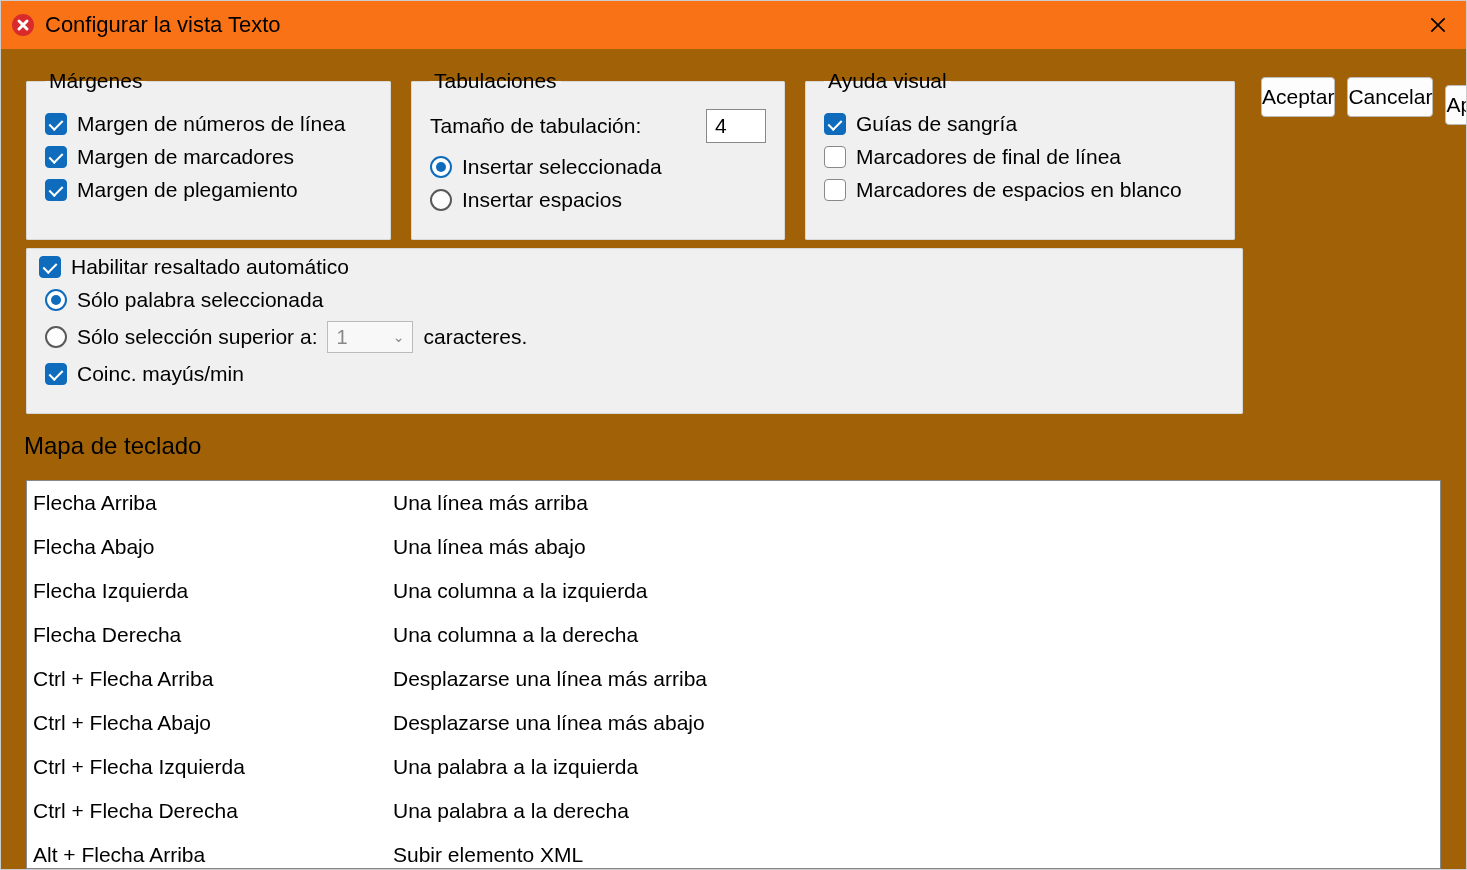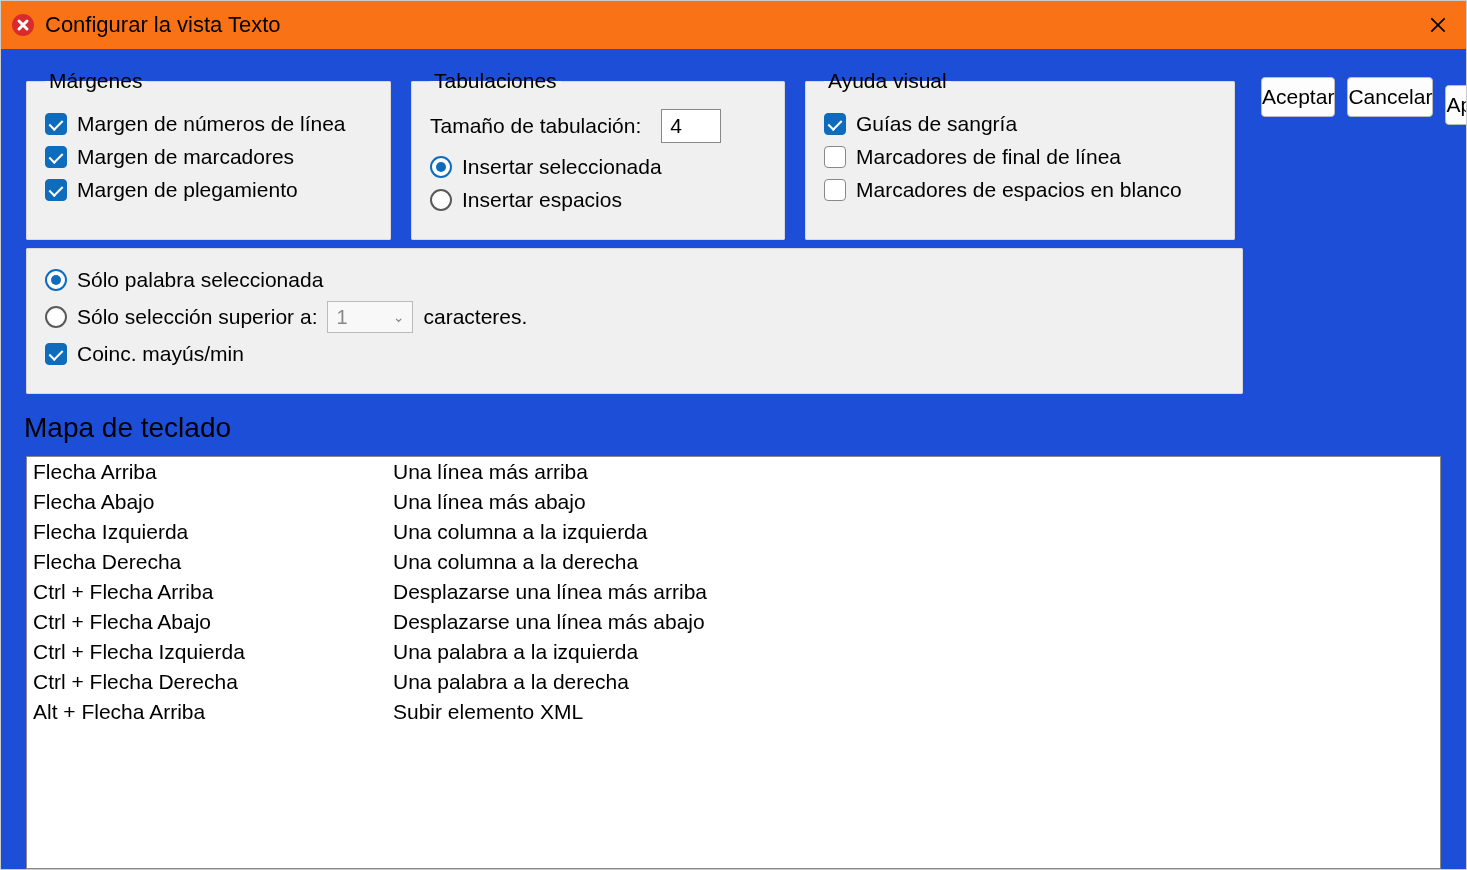--- a/index.html
+++ b/index.html
@@ -32,21 +32,21 @@
     flex: 1;
     font-size: 22px;
   }
   .titlebar-close {
     width: 36px; height: 36px;
     display:flex; align-items:center; justify-content:center;
     cursor: pointer;
   }
   .content {
     flex: 1;
-    background: #1d4ed8;
+    background: #a16207;
     padding: 20px 25px 0 25px;
     display: flex;
     flex-direction: column;
     overflow: hidden;
   }
   .top-row {
     display: flex;
     gap: 18px;
   }
   .fieldsets {
@@ -118,21 +118,21 @@
   .radio.selected {
     border-color: #0f6cbd;
   }
   .radio.selected::after {
     content: "";
     width: 10px; height: 10px;
     background: #0f6cbd;
     border-radius: 50%;
   }
   .tab-size-row {
-    display: flex; align-items: center; gap: 20px; margin: 6px 0 12px 0;
+    display: flex; align-items: center; gap: 20px; margin: 6px 0 12px 0; justify-content: space-between;
   }
   .tab-size-input {
     width: 60px;
     height: 34px;
     border: 1px solid #888;
     background: #fff;
     padding: 2px 8px;
     font-size: 21px;
     font-family: inherit;
   }
@@ -179,34 +179,34 @@
   .btn + .btn.spaced { margin-top: 8px; }
 
   .keymap-section {
     margin-top: 18px;
     flex: 1;
     display: flex;
     flex-direction: column;
     min-height: 0;
   }
   .keymap-label {
-    font-size: 28px;
-    margin-bottom: 12px;
+    font-size: 24px;
+    margin-bottom: 20px;
     margin-left: -2px;
   }
   .keymap-list {
     flex: 1;
     background: #fff;
     border: 1px solid #888;
     overflow-y: scroll;
     font-size: 21px;
   }
   .keymap-row {
     display: flex;
-    padding: 3px 6px;
+    padding: 10px 6px;
   }
   .keymap-key { width: 360px; }
   .keymap-desc { flex: 1; }
 
   
   .keymap-list::-webkit-scrollbar { width: 18px; }
   .keymap-list::-webkit-scrollbar-track { background: #f0f0f0; }
   .keymap-list::-webkit-scrollbar-thumb { background: #7a7a7a; }
 
 </style>
@@ -282,20 +282,24 @@
               <span class="checkbox"></span>
               <span>Marcadores de espacios en blanco</span>
             </div>
           </fieldset>
 
         </div>
 
         <fieldset class="fs-highlight">
 
           <div class="highlight-body">
+            <div class="checkbox-row" style="margin-left:-6px; margin-top:-4px;">
+              <span class="checkbox checked"></span>
+              <span>Habilitar resaltado automático</span>
+            </div>
             <div class="indent">
               <div class="radio-row">
                 <span class="radio selected"></span>
                 <span>Sólo palabra seleccionada</span>
               </div>
               <div class="radio-row">
                 <span class="radio"></span>
                 <span>Sólo selección superior a:</span>
                 <span class="num-select">
                   <span>1</span>

